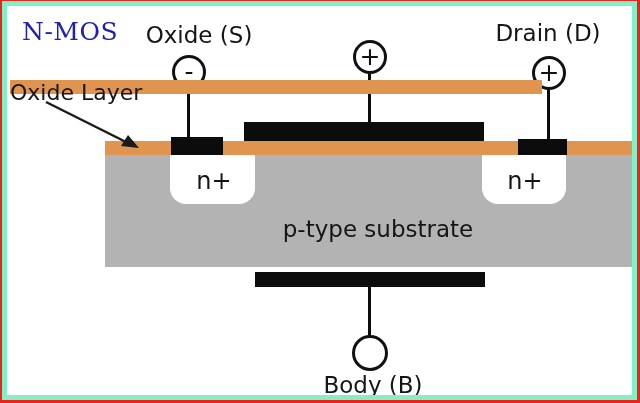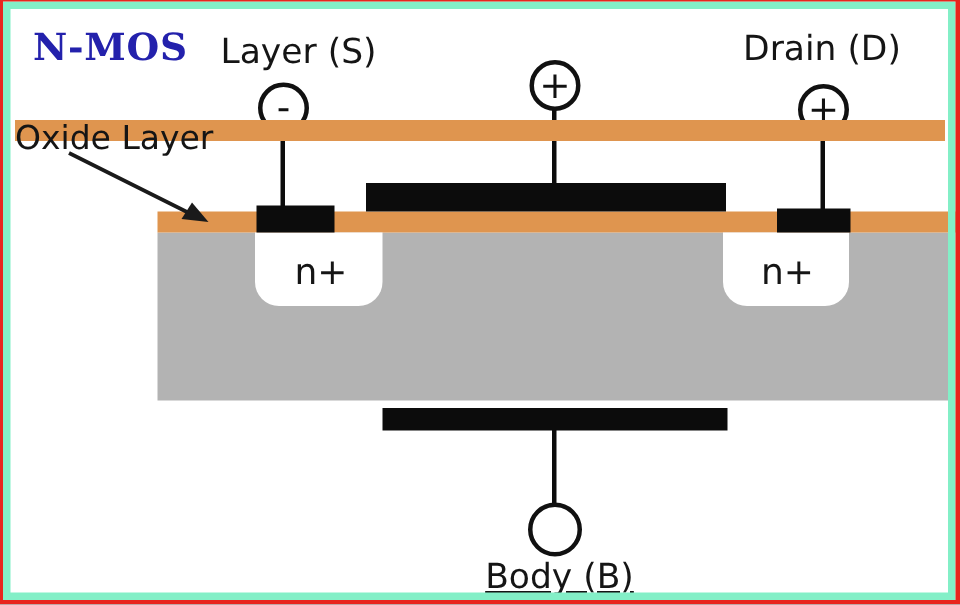--- a/index.html
+++ b/index.html
@@ -9,21 +9,21 @@
     -webkit-user-select:none;user-select:none;
   }
   
   .frame-red{position:absolute;inset:0;border-style:solid;border-color:var(--frame-outer);
     border-width:1px 3px 3px 2px;z-index:50;pointer-events:none;}
   .frame-teal{position:absolute;top:1px;left:2px;right:3px;bottom:3px;
     border:5px solid var(--frame-inner);z-index:49;pointer-events:none;}
   
   .substrate{position:absolute;left:105px;top:155px;width:528px;height:112px;
     background:var(--substrate-gray);z-index:1;}
-  .oxide{position:absolute;left:105px;top:141px;width:620px;height:14px;
+  .oxide{position:absolute;left:105px;top:141px;width:532px;height:14px;
     background:var(--oxide-orange);z-index:2;}
   .nwell{position:absolute;top:155px;height:49px;background:#fff;
     border-radius:0 0 16px 16px;z-index:3;}
   .nwell.src{left:170px;width:85px;}
   .nwell.drn{left:482px;width:84px;}
   .electrode{position:absolute;background:var(--electrode-black);z-index:20;}
   .gate-bar{left:244px;top:122px;width:240px;height:19px;}
   .src-contact{left:171px;top:137px;width:52px;height:18px;}
   .drn-contact{left:518px;top:139px;width:49px;height:16px;}
   .body-bar{left:255px;top:272px;width:230px;height:15px;}
@@ -37,21 +37,21 @@
     background:#fff;z-index:30;display:flex;align-items:center;justify-content:center;
     font-size:25px;line-height:1;color:#111;box-sizing:border-box;}
   .terminal.src{left:172px;top:55px;}
   .terminal.gate{left:353px;top:40px;}
   .terminal.drn{left:532px;top:56px;}
   .terminal.body{left:352px;top:335px;width:36px;height:36px;}
   .terminal span{transform:translateY(-1px);}
   
   .lbl{position:absolute;color:#151515;font-size:23px;z-index:31;white-space:nowrap;}
   .center{transform:translateX(-50%);}
-  .lbl.title{left:22px;top:17px;font-family:"DejaVu Serif",serif;font-weight:bold;
+  .lbl.title{left:22px;top:17px;font-family:"DejaVu Serif",serif;font-weight:normal;
     font-size:25px;color:var(--title-blue);letter-spacing:0.5px;}
   .lbl.source{left:199px;top:22px;}
   .lbl.gate{left:363px;top:5px;}
   .lbl.drain{left:548px;top:20px;}
   .lbl.bodyl{left:373px;top:372px;text-decoration:underline;}
   .lbl.oxide{left:10px;top:80px;font-size:22px;}
   .lbl.subst{left:378px;top:216px;}
   .lbl.nplus{font-size:24px;z-index:31;}
   .lbl.nplus.s{left:214px;top:167px;}
   .lbl.nplus.d{left:525px;top:167px;}
@@ -89,24 +89,25 @@
     <span>+</span>
   </div>
   <div class="terminal drn">
     <span>+</span>
   </div>
   <div class="terminal body">
     <span></span>
   </div>
 
   <div class="lbl title">N-MOS</div>
-  <div class="lbl source center">Layer (S)</div>
+  <div class="lbl source center">Oxide (S)</div>
   <div class="lbl drain center">Drain (D)</div>
   <div class="lbl bodyl center">Body (B)</div>
   <div class="lbl oxide">Oxide Layer</div>
+  <div class="lbl subst center">p-type substrate</div>
   <div class="lbl nplus s center">n+</div>
   <div class="lbl nplus d center">n+</div>
 
   <svg class="arrow-svg" width="640" height="403" viewBox="0 0 640 403">
     <line x1="46" y1="102" x2="128" y2="143" stroke="#1a1a1a" stroke-width="2.5"></line>
     <polygon points="139,148 121,146 128,135" fill="#1a1a1a"></polygon>
   </svg>
 
   <div class="frame-teal"></div>
   <div class="frame-red"></div>

